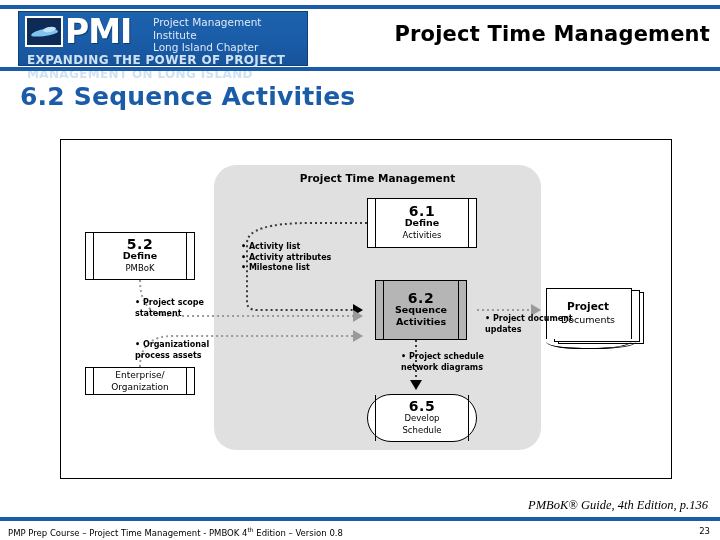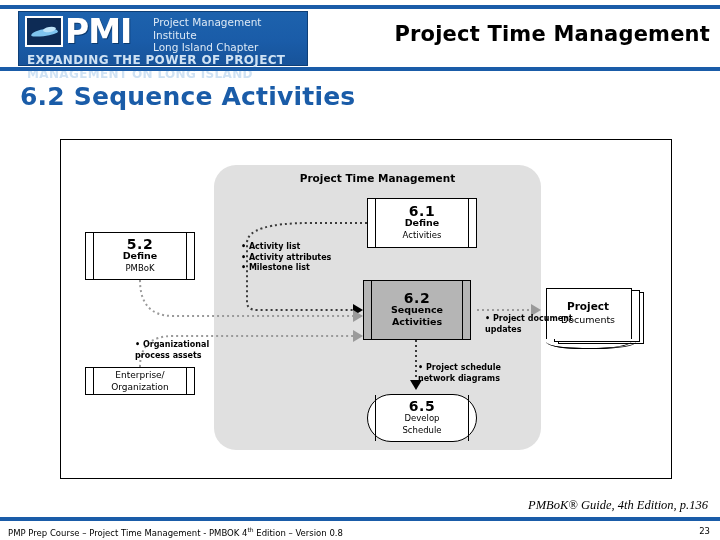--- a/index.html
+++ b/index.html
@@ -108,21 +108,21 @@
     position:absolute;left:10px;right:10px;top:50%;
     transform:translateY(-50%);
     text-align:center;line-height:12px;
     font-family:"DejaVu Sans",sans-serif;color:#000;
   }
   .pbox .l1{font-size:14px;font-weight:bold;letter-spacing:.5px;}
   .pbox .l2{font-size:9.5px;font-weight:bold;}
   .pbox .l3{font-size:8.5px;}
 
   #box-61{left:306px;top:58px;width:110px;height:50px;}
-  #box-62{left:302px;top:140px;width:108px;height:60px;background:#b5b5b5;}
+  #box-62{left:314px;top:140px;width:92px;height:60px;background:#b5b5b5;}
   #box-62 .bar-l,#box-62 .bar-r{background:#000;}
   #box-65{left:306px;top:254px;width:110px;height:48px;border-radius:24px;}
   #box-52{left:24px;top:92px;width:110px;height:48px;}
   #box-ent{left:24px;top:227px;width:110px;height:28px;}
   #box-ent .txt .l3{font-size:9px;line-height:12px;}
 
   
   .docstack{position:absolute;left:485px;top:148px;width:100px;height:60px;}
   .docstack .sheet{
     position:absolute;border:1.3px solid #000;background:#fff;
@@ -149,21 +149,21 @@
 
   
   .lbl{
     position:absolute;font-family:"DejaVu Sans",sans-serif;
     font-size:8px;color:#000;line-height:10.5px;font-weight:bold;
   }
   #lbl-act{left:180px;top:102px;width:105px;}
   #lbl-scope{left:74px;top:158px;width:95px;}
   #lbl-opa{left:74px;top:200px;width:100px;}
   #lbl-pdu{left:424px;top:174px;width:100px;}
-  #lbl-psnd{left:340px;top:223px;width:105px;margin-left:17px;}
+  #lbl-psnd{left:340px;top:212px;width:105px;}
 
   .arrow-r{
     position:absolute;width:0;height:0;
     border-top:6px solid transparent;border-bottom:6px solid transparent;
     border-left:10px solid #000;
   }
   .arrow-r.gray{border-left-color:#9a9a9a;}
   .arrow-d{
     position:absolute;width:0;height:0;
     border-left:6px solid transparent;border-right:6px solid transparent;
@@ -302,20 +302,22 @@
     <div class="wave2"></div>
     <div class="dtxt">
       <div class="dt1">Project</div>
       <div class="dt2">Documents</div>
     </div>
   </div>
 
   <div class="lbl" id="lbl-act" style="white-space:pre-line;">• Activity list
 • Activity attributes
 • Milestone list</div>
+  <div class="lbl" id="lbl-scope" style="white-space:pre-line;">• Project scope
+   statement</div>
   <div class="lbl" id="lbl-opa" style="white-space:pre-line;">• Organizational
    process assets</div>
   <div class="lbl" id="lbl-pdu" style="white-space:pre-line;">• Project document
    updates</div>
   <div class="lbl" id="lbl-psnd" style="white-space:pre-line;">• Project schedule
    network diagrams</div>
 
 </div>
 
 <div class="citation">PMBoK® Guide, 4th Edition, p.136</div>

